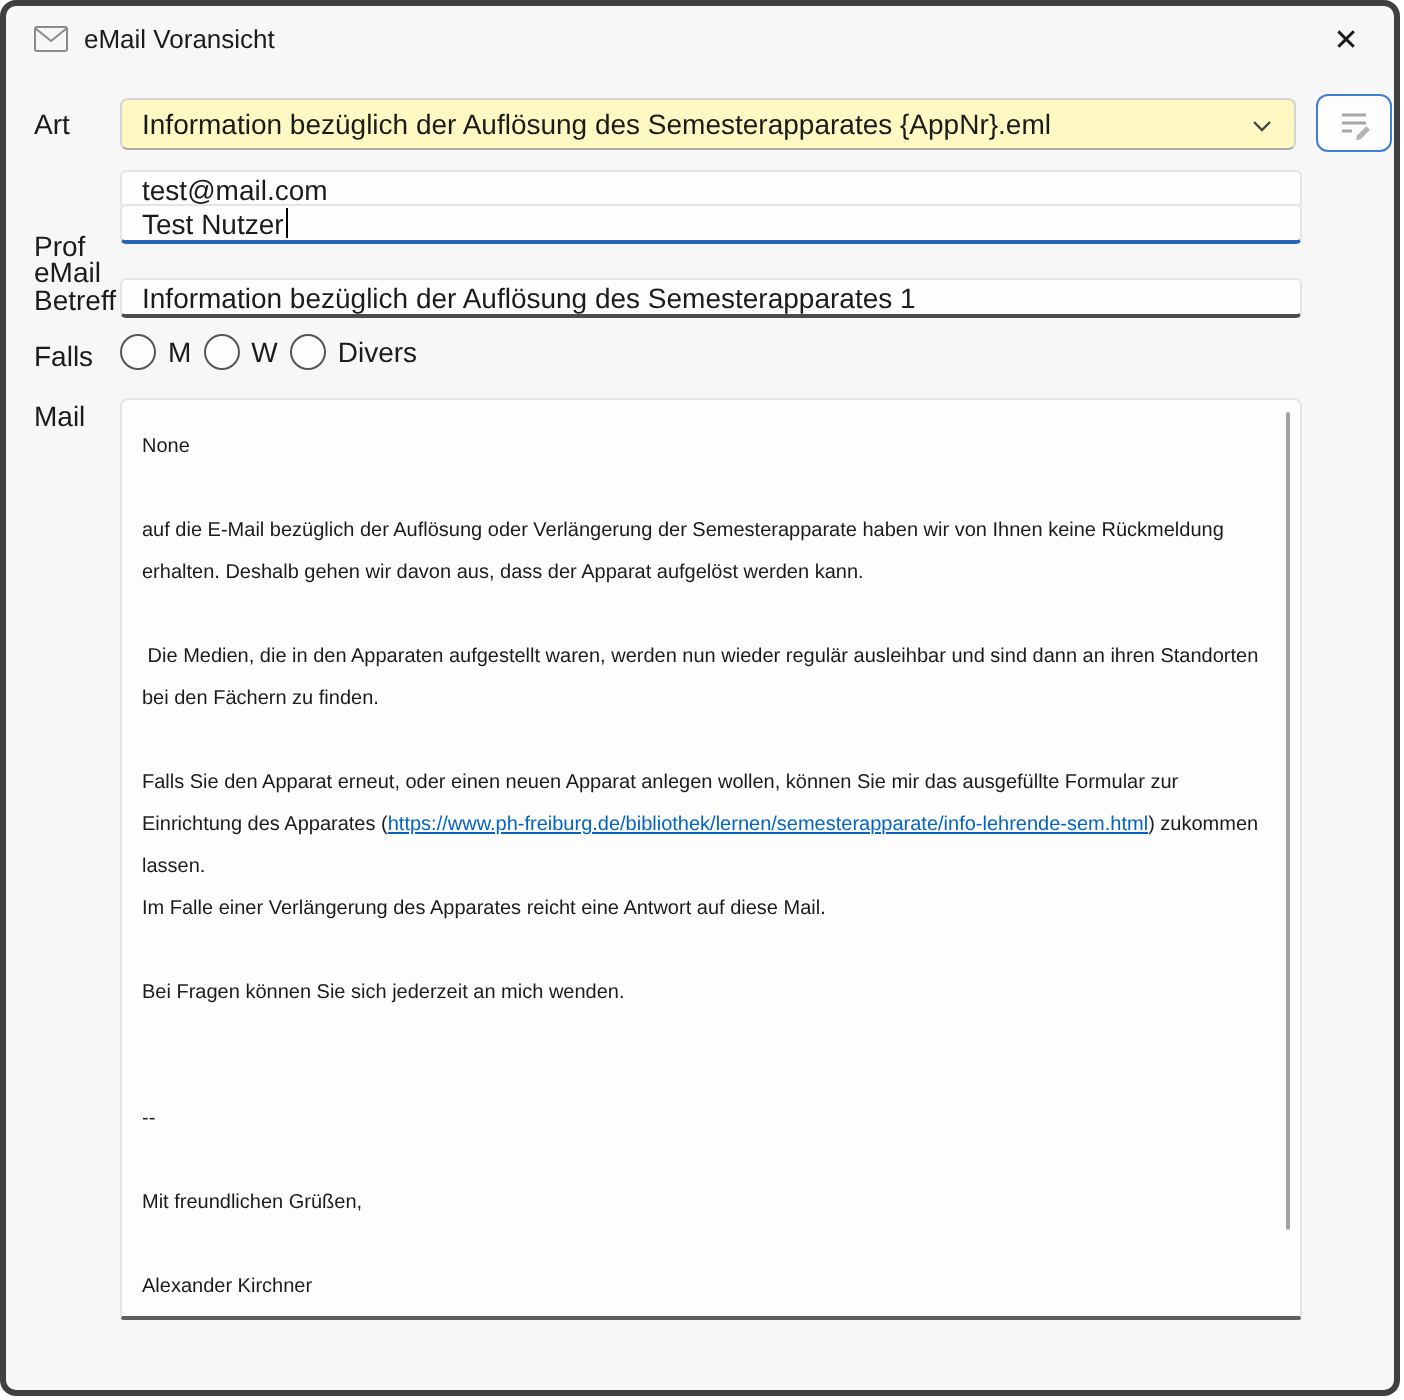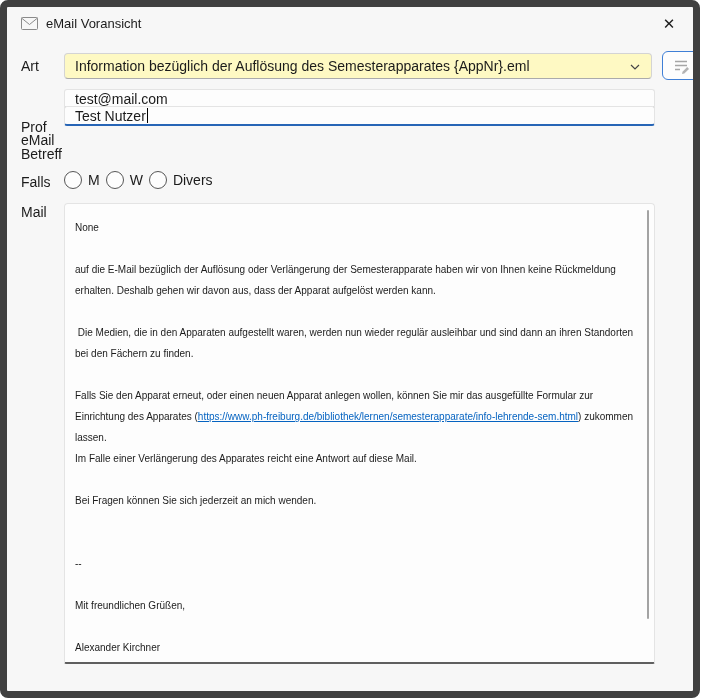--- a/index.html
+++ b/index.html
@@ -1,18 +1,18 @@
 <!DOCTYPE html>
 <html><head>
 <meta charset="utf-8">
 <style>
   html,body{margin:0;padding:0;background:#ffffff;font-family:"Liberation Sans","DejaVu Sans",sans-serif;}
   .window{
     position:relative;width:700px;height:698px;margin:0;
-    background:#f7f7f7;border:7px solid #404040;border-radius:8px;
+    background:#f7f7f7;border:3px solid #404040;border-radius:8px;
     overflow:hidden;box-sizing:border-box;
   }
   
   .titlebar{position:absolute;left:0;top:0;right:0;height:32px;}
   .title-icon{position:absolute;left:14px;top:10px;width:17px;height:13px;}
   .title-text{position:absolute;left:39px;top:9px;font-size:13px;color:#1b1b1b;}
   .close-btn{
     position:absolute;right:8px;top:4px;width:32px;height:26px;
     display:flex;align-items:center;justify-content:center;
     font-size:15px;color:#1b1b1b;cursor:pointer;background:transparent;border:none;
@@ -109,20 +109,21 @@
   <span class="fld-label" style="top:85px;margin-top:40px;">eMail</span>
   <input class="txt" style="top: 82px;" type="text" value="test@mail.com">
 
   <span class="fld-label" style="top:112px;">Prof</span>
   <div class="txt focused" style="top:99px;">
     <span>Test Nutzer</span>
     <span class="caret"></span>
   </div>
 
   <span class="fld-label" style="top:139px;">Betreff</span>
+  <input class="txt" style="top: 136px;" type="text" value="Information bezüglich der Auflösung des Semesterapparates 1">
 
   <span class="fld-label" style="top:167px;">Falls</span>
   <div class="radio-row">
     <span class="radio-group">
       <span class="radio-circle"></span>
       <span class="radio-label">M</span>
     </span>
     <span class="radio-group">
       <span class="radio-circle"></span>
       <span class="radio-label">W</span>

